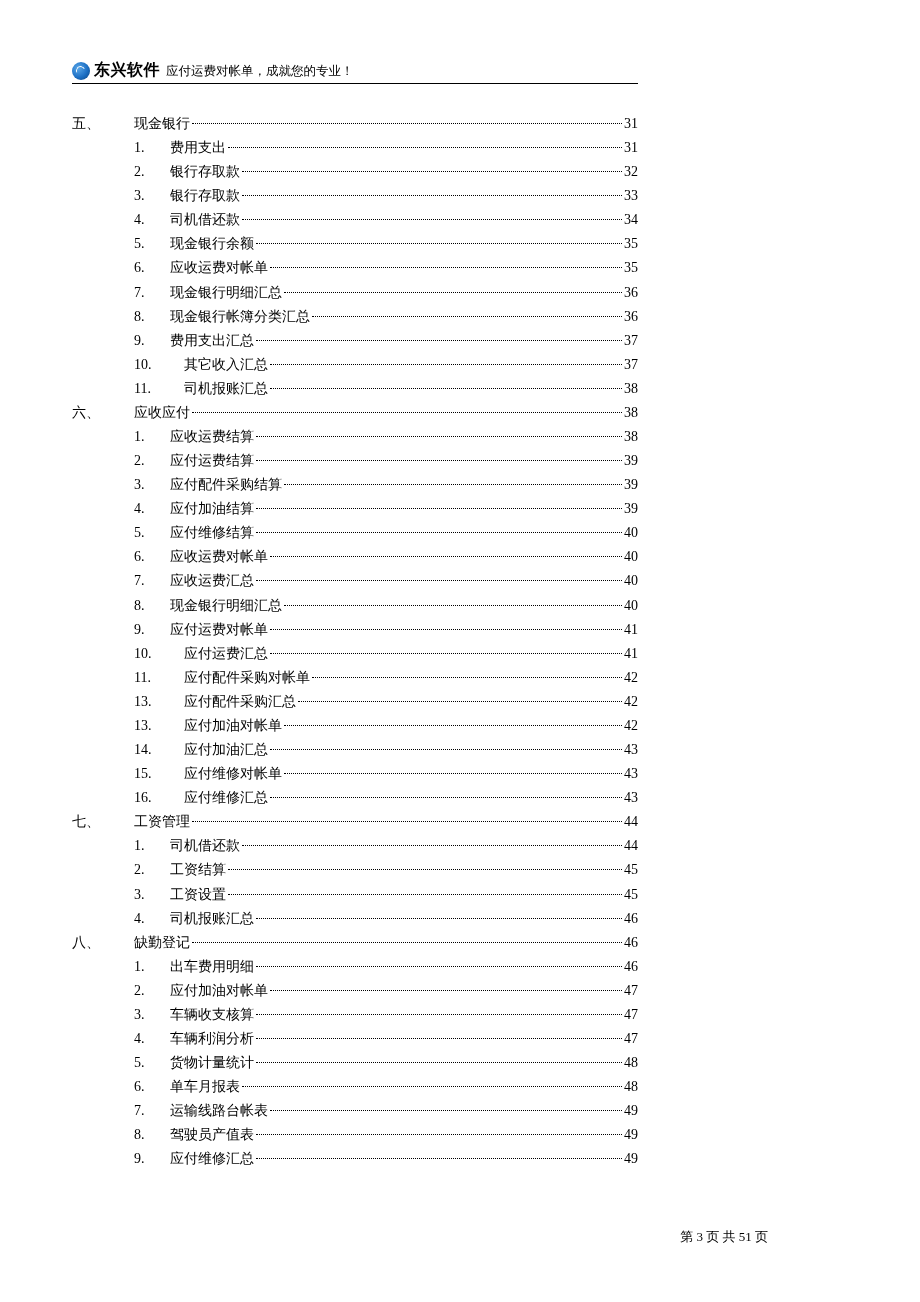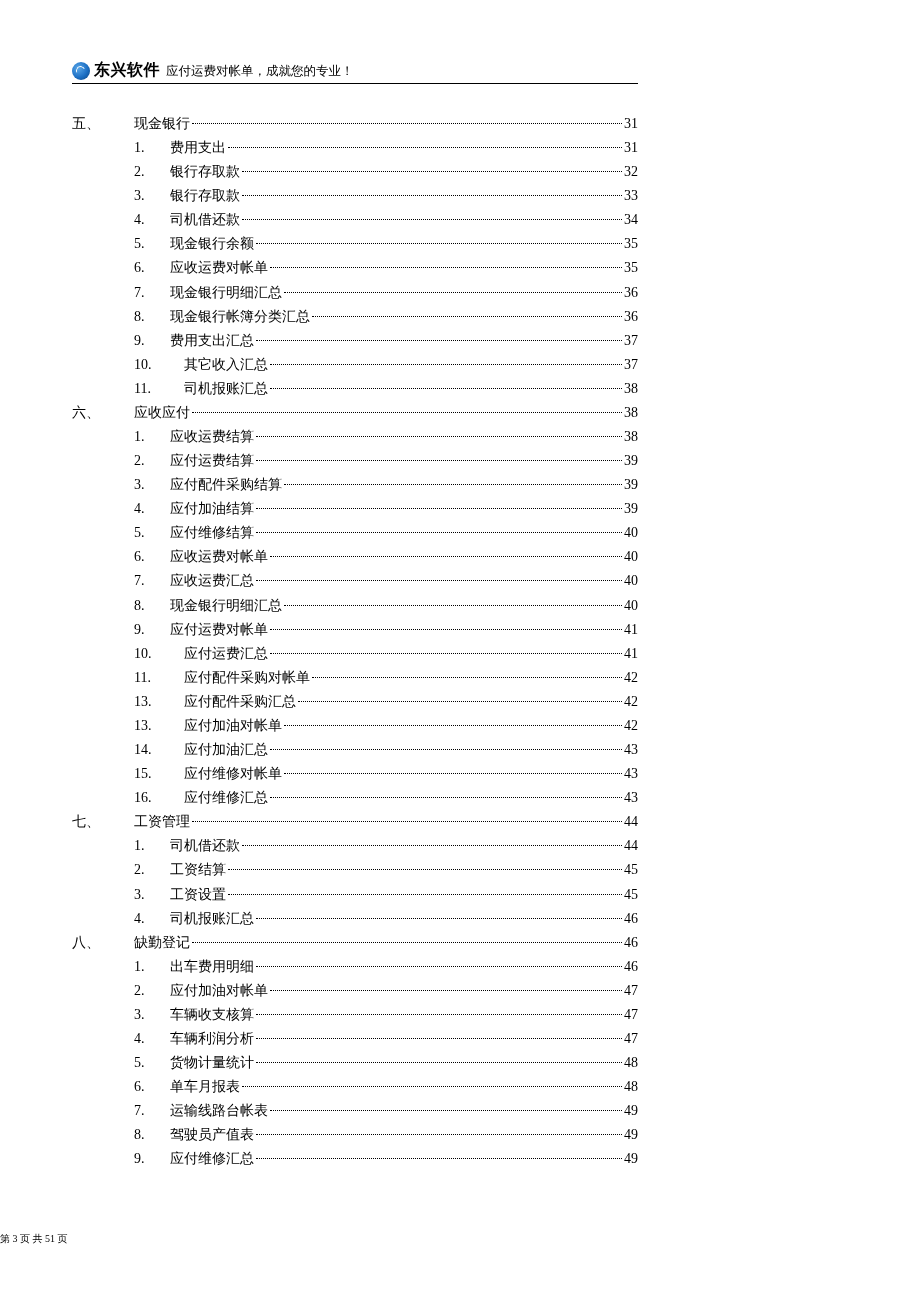--- a/index.html
+++ b/index.html
@@ -70,22 +70,22 @@
     border-bottom: 1.2px dotted #000;
     transform: translateY(-4px);
     margin: 0 2px;
     min-width: 6px;
   }
   .pg { flex: 0 0 auto; }
   .footer {
     position: absolute;
     bottom: 56px;
     left: 0; right: 0;
-    text-align: left;
-    font-size: 10px;
+    text-align: right;
+    font-size: 13px;
   }
 </style>
 </head>
 <body>
 
 <div class="page">
 
   <div class="header">
     <span class="logo">
       <span class="logo-icon"></span>

